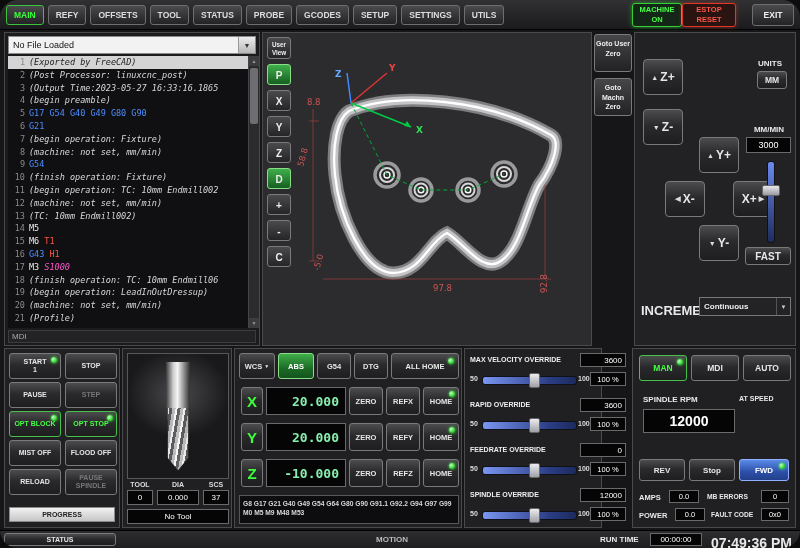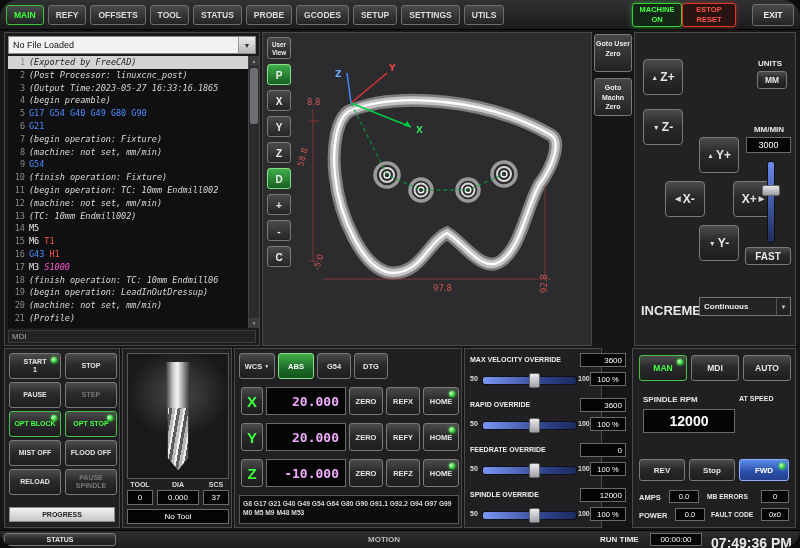--- a/index.html
+++ b/index.html
@@ -77,21 +77,21 @@
   .toolimg{position:absolute;left:4px;top:4px;width:100px;height:124px;border:1px solid #58585a;background:radial-gradient(ellipse 65% 45% at 50% 32%,#4a4a4e,#19191b 78%);overflow:hidden;}
   .shank{position:absolute;left:50%;top:8px;transform:translateX(-50%);width:24px;height:46px;background:linear-gradient(90deg,#3a3a3a,#cdcdcd 30%,#f4f4f4 48%,#9a9a9a 72%,#2e2e2e);}
   .flutes{position:absolute;left:50%;top:54px;transform:translateX(-50%);width:21px;height:62px;background:repeating-linear-gradient(100deg,rgba(255,255,255,.85) 0 2px,rgba(85,85,85,.9) 2px 5px,rgba(190,190,190,.9) 5px 8px),linear-gradient(90deg,#444,#ddd 50%,#444);clip-path:polygon(0 0,100% 0,100% 80%,50% 100%,0 80%);}
   .theader{position:absolute;font-size:7px;font-weight:bold;color:#ddd;text-align:center;}
   .tdisp{height:15px;font-size:8px;}
 
   
   .dropanel{left:234px;top:348px;width:228px;height:180px;}
   .dbtn{height:26px;font-size:7.5px;}
   .axletter{width:22px;height:28px;font-size:15px;color:#3cff3c;}
-  .axval{width:80px;height:28px;font-size:13px;font-weight:bold;color:#f0abfc;justify-content:flex-end;padding-right:6px;font-family:"DejaVu Sans Mono",monospace;}
+  .axval{width:80px;height:28px;font-size:13px;font-weight:bold;color:#86efac;justify-content:flex-end;padding-right:6px;font-family:"DejaVu Sans Mono",monospace;}
   .codesbox{position:absolute;left:4px;top:146px;width:220px;height:29px;background:#0d0d10;border:1px solid #58585a;color:#d8d8d8;font-size:6.7px;line-height:9px;padding:3px 3px;box-sizing:border-box;font-weight:bold;}
 
   
   .ovrpanel{left:464px;top:348px;width:138px;height:180px;}
   .ogroup{position:absolute;left:0;width:166px;height:44px;}
   .olabel{position:absolute;left:5px;top:4px;font-size:7px;font-weight:bold;color:#eee;}
   .oval{right:5px;top:1px;width:46px;height:14px;font-size:8px;justify-content:flex-end;padding-right:3px;}
   .omin{position:absolute;left:5px;top:23px;font-size:7px;color:#ddd;font-weight:bold;}
   .omax{position:absolute;left:113px;top:23px;font-size:7px;color:#ddd;font-weight:bold;}
   .opct{right:5px;top:20px;width:36px;height:14px;font-size:7.5px;}
@@ -326,20 +326,24 @@
   </div>
 
   <div class="panel dropanel">
     <div class="btn dbtn" style="left:4px;top:4px;width:36px;">
       <span>WCS</span>
         <span style="font-size:5px;margin-left:2px;">▼</span>
     </div>
     <div class="btn dbtn bgreen" style="left:43px;top:4px;width:36px;">ABS</div>
     <div class="btn dbtn" style="left:82px;top:4px;width:34px;">G54</div>
     <div class="btn dbtn" style="left:119px;top:4px;width:34px;">DTG</div>
+    <div class="btn dbtn" style="left:156px;top:4px;width:68px;">
+      <span>ALL HOME</span>
+      <span class="led" style="right:4px;top:4px;"></span>
+    </div>
 
     <div class="btn axletter" style="left:6px;top:38px;">X</div>
     <div class="disp axval" style="left:31px;top:38px;">20.000</div>
     <div class="btn dbtn" style="left:114px;top:38px;width:34px;height:28px;">ZERO</div>
     <div class="btn dbtn" style="left:151px;top:38px;width:34px;height:28px;">REFX</div>
     <div class="btn dbtn" style="left:188px;top:38px;width:36px;height:28px;">
       <span>HOME</span>
         <span class="led" style="right:3px;top:3px;"></span>
     </div>
 
@@ -439,19 +443,19 @@
     <div class="disp" style="left:128px;top:141px;width:28px;height:13px;font-size:7.5px;">0</div>
 
     <div class="label" style="left:6px;top:162px;font-size:7.5px;">POWER</div>
     <div class="disp" style="left:42px;top:159px;width:30px;height:13px;font-size:7.5px;">0.0</div>
     <div class="label" style="left:78px;top:162px;font-size:6.7px;">FAULT CODE</div>
     <div class="disp" style="left:128px;top:159px;width:28px;height:13px;font-size:7.5px;">0x0</div>
   </div>
 
   <div class="statusbar">
     <div class="btn statusbtn">STATUS</div>
-    <div class="label" style="left:368px;top:4px;font-size:8px;color:#bbb;">MOTION</div>
+    <div class="label" style="left:376px;top:4px;font-size:8px;color:#bbb;">MOTION</div>
     <div class="label" style="left:600px;top:4px;font-size:8px;">RUN TIME</div>
     <div class="disp" style="left:650px;top:2px;width:52px;height:13px;font-size:8px;">00:00:00</div>
     <div class="label" style="right:8px;left:auto;top:4px;position:absolute;font-size:14px;">07:49:36 PM</div>
   </div>
 
 </div>
 
 </body></html>

